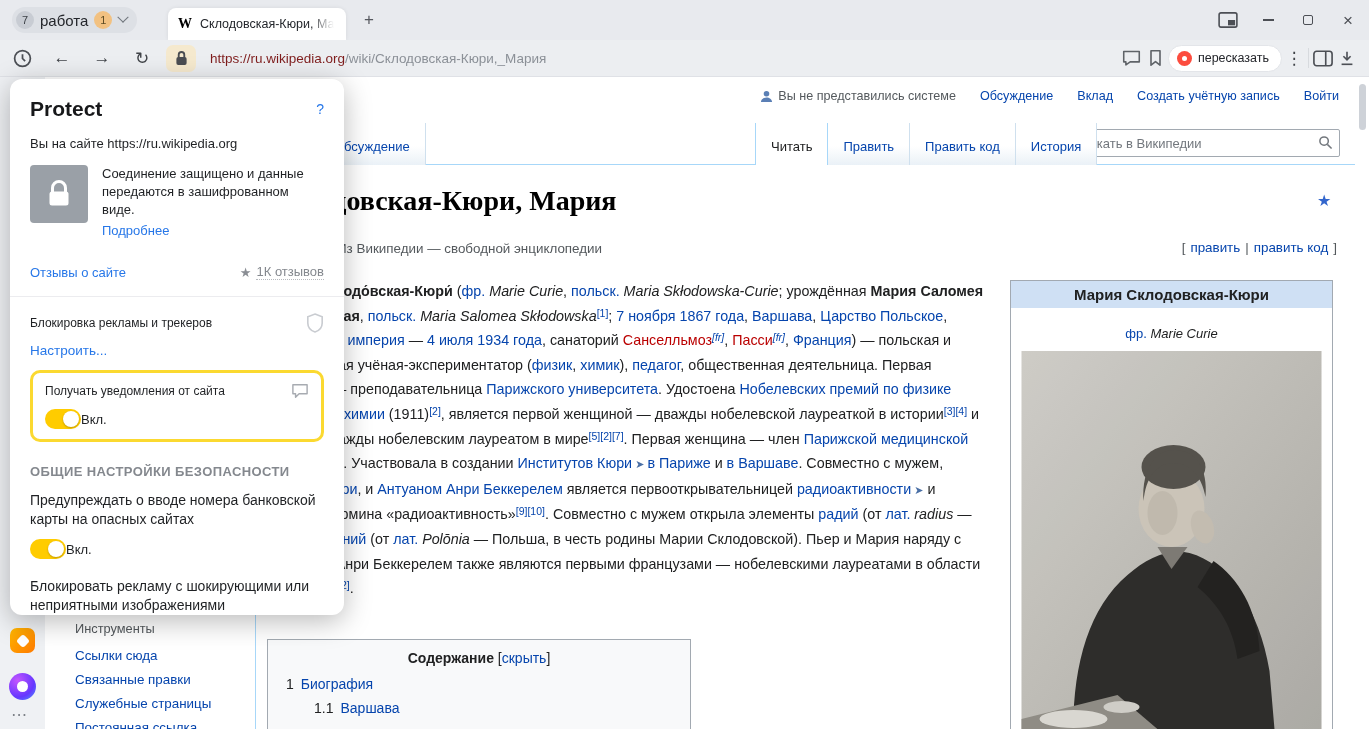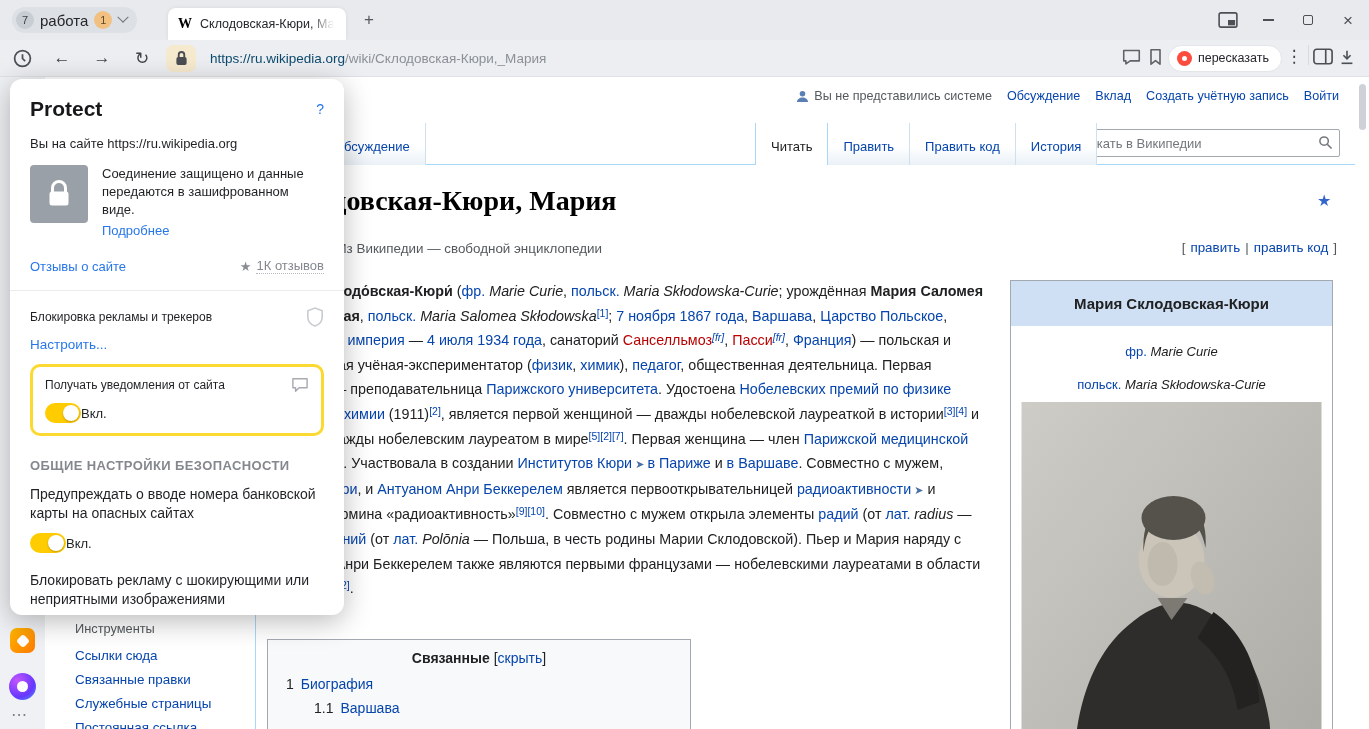--- a/index.html
+++ b/index.html
@@ -30,44 +30,44 @@
   .max-glyph{width:10px;height:10px;border:1.6px solid #4c4f55;border-radius:2px}
   .close-glyph{font-size:17px;line-height:1}
 
   .toolbar{position:absolute;left:0;top:40px;width:100%;height:37px;background:#eceef1;
     border-bottom:1px solid #dfe1e6;display:flex;align-items:center;padding:0 10px;gap:16px}
   .tb-btn{width:24px;height:24px;display:flex;align-items:center;justify-content:center;
     color:#3f4247;font-size:17px;flex:0 0 auto}
   .lock-chip{width:30px;height:27px;background:#f5e9ce;border-radius:7px;display:flex;align-items:center;
     justify-content:center;flex:0 0 auto;margin-left:-4px}
   .url{flex:1;font-size:13.5px;white-space:nowrap;overflow:hidden;margin-left:-2px}
-  .url .host{color:#0c4a6e}
+  .url .host{color:#7f1d1d}
   .url .path{color:#8b9097}
-  .tb-right{display:flex;flex:0 0 auto}
+  .tb-right{display:flex;align-items:center;flex:0 0 auto}
   .retell-pill{height:27px;border-radius:14px;background:#fff;border:1px solid #e3e5e9;display:flex;
     align-items:center;gap:6px;padding:0 12px 0 8px;font-size:12.5px;color:#24262b}
   .retell-ic{width:15px;height:15px;border-radius:50%;background:#fc4c3e;position:relative}
   .retell-ic::after{content:"";position:absolute;left:5px;top:5px;width:5px;height:5px;border-radius:50%;background:#fff}
   .tb-sep{width:1px;height:20px;background:#d7dade;margin:0 2px}
 
   .side-strip{position:absolute;left:0;top:77px;width:45px;height:652px;background:#eff1f4}
   .market-ic{position:absolute;left:10px;top:551px;width:25px;height:25px;border-radius:7px;
     background:linear-gradient(135deg,#ffb800,#ff7a00);display:flex;align-items:center;justify-content:center}
   .market-ic::after{content:"";width:10px;height:10px;border-radius:3px;background:#fff;transform:rotate(45deg)}
   .alice-ic{position:absolute;left:9px;top:596px;width:27px;height:27px;border-radius:50%;
     background:radial-gradient(circle at 32% 28%,#c455ff,#6637ff 62%,#4a9dff);display:flex;align-items:center;justify-content:center}
   .alice-ic::after{content:"";width:11px;height:11px;border-radius:50%;background:#fff}
   .strip-dots{position:absolute;left:11px;top:628px;font-size:16px;color:#7d8187;letter-spacing:1px}
 
   .scrollbar{position:absolute;right:2px;top:80px;width:9px;height:645px}
   .scroll-thumb{position:absolute;right:1px;top:4px;width:7px;height:46px;border-radius:4px;background:#ced2d8}
 
   
   .page{position:absolute;left:45px;top:77px;width:1324px;height:652px;background:#fff}
-  .personal{position:absolute;right:30px;top:12px;display:flex;align-items:flex-end;gap:15px;font-size:12.6px}
+  .personal{position:absolute;right:30px;top:12px;display:flex;align-items:flex-end;gap:24px;font-size:12.6px}
   .p-notice{display:flex;align-items:center;gap:5px;color:#54595d}
   .wlink{color:var(--link_blue,#0645ad);text-decoration:none;cursor:pointer}
   .head-border{position:absolute;left:210px;right:14px;top:87px;height:1px;background:var(--vector_border,#a7d7f9);z-index:1}
   .content-border{position:absolute;left:210px;top:88px;bottom:0;width:1px;background:var(--vector_border,#a7d7f9)}
   .vtabs{position:absolute;top:46px;height:42px;display:flex;z-index:2}
   .vtabs-left{left:200px}
   .vtabs-right{left:710px}
   .vtab{height:42px;padding:0 15px 11px;display:flex;align-items:flex-end;font-size:13px;
     color:var(--link_blue,#0645ad);background:linear-gradient(#ffffff 55%,#eaf1f7);border-right:1px solid #cfe0ee;white-space:nowrap}
   .vtab:first-child{border-left:1px solid #cfe0ee}
@@ -97,41 +97,41 @@
   .toc{position:absolute;left:222px;top:562px;width:424px;height:168px;background:#f8f9fa;
     border:1px solid #a2a9b1;padding:10px 14px;font-size:14px;color:#202122}
   .toc-head{text-align:center}
   .toc-title{font-weight:bold}
   .toc-item{margin-top:10px;padding-left:4px}
   .toc-item.sub{padding-left:32px;margin-top:8px}
   .toc-num{color:#202122;margin-right:7px}
 
   .infobox{position:absolute;left:965px;top:203px;width:323px;height:560px;background:#fff;
     border:1px solid #a2a9b1;font-size:13px;color:#202122}
-  .ib-title{background:var(--infobox_header,#cfe0f4);font-weight:bold;font-size:15px;text-align:center;padding:14px 0}
+  .ib-title{background:var(--infobox_header,#cfe0f4);font-weight:bold;font-size:15px;text-align:center;padding:5px 0}
   .ib-line{text-align:center;margin-top:18px}
   .ib-photo{width:301px;margin:10px auto 0;line-height:0}
 
   .wiki-tools{position:absolute;left:30px;top:544px;display:flex;flex-direction:column;gap:9px;font-size:13.4px}
   .tools-header{color:#54595d;font-size:12.8px;margin-bottom:3px}
 
   
   .protect{position:absolute;left:10px;top:79px;width:334px;height:536px;background:#fff;border-radius:12px;
     box-shadow:0 6px 28px rgba(0,0,0,.28);z-index:50;padding:18px 20px;font-size:13px;color:#1f2124}
   .pr-head{display:flex;justify-content:space-between;align-items:flex-start}
   .pr-title{font-size:21px;font-weight:600;color:#17181a}
   .pr-help{color:var(--panel_link,#2777e8);font-size:14px;margin-top:4px}
   .pr-site{margin-top:15px;font-size:13px}
   .pr-secure{display:flex;gap:14px;margin-top:14px}
   .pr-lockbox{width:58px;height:58px;background:#9aa0a7;border-radius:4px;display:flex;align-items:center;
     justify-content:center;flex:0 0 auto}
   .pr-secure-text{font-size:13px;line-height:18px}
   .plink{color:var(--panel_link,#2777e8);cursor:pointer}
   .pr-details{display:inline-block;margin-top:3px}
-  .pr-reviews{display:flex;justify-content:space-between;align-items:center;margin-top:18px}
+  .pr-reviews{display:flex;justify-content:space-between;align-items:center;margin-top:24px}
   .pr-reviews-right{color:#84888e;display:flex;align-items:center;gap:5px}
   .rv-star{color:#8a8e94;font-size:13px}
   .rv-count{border-bottom:1px dotted #b6b9be}
   .pr-divider{height:1px;background:#ececef;margin:16px -20px 0}
   .pr-row{display:flex;justify-content:space-between;align-items:center;margin-top:16px}
   .pr-label{font-size:12px}
   .pr-configure{display:inline-block;margin-top:10px;font-size:13.5px}
   .notif-box{margin-top:12px;border:3px solid var(--highlight_yellow,#fbd930);border-radius:10px;padding:10px 12px}
   .nb-row1{display:flex;justify-content:space-between;align-items:center}
   .toggle-row{display:flex;align-items:center;margin-top:10px}
@@ -291,36 +291,35 @@
       <a class="wlink">править</a>
       <span>|</span>
       <a class="wlink">править код</a>
       <span>]</span>
     </div>
 
     <p class="article-p"><span class="seg seg-b">Мари́я Склодо́вская-Кюри́</span><span class="seg"> (</span><span class="seg seg-l">фр.</span><span class="seg seg-i"> Marie Curie</span><span class="seg">, </span><span class="seg seg-l">польск.</span><span class="seg seg-i"> Maria Skłodowska-Curie</span><span class="seg">; урождённая </span><span class="seg seg-b">Мария Саломея Склодовская</span><span class="seg">, </span><span class="seg seg-l">польск.</span><span class="seg seg-i"> Maria Salomea Skłodowska</span><span class="seg seg-s">[1]</span><span class="seg">; </span><span class="seg seg-l">7 ноября</span><span class="seg"> </span><span class="seg seg-l">1867 года</span><span class="seg">, </span><span class="seg seg-l">Варшава</span><span class="seg">, </span><span class="seg seg-l">Царство Польское</span><span class="seg">, </span><span class="seg seg-l">Российская империя</span><span class="seg"> — </span><span class="seg seg-l">4 июля</span><span class="seg"> </span><span class="seg seg-l">1934 года</span><span class="seg">, санаторий </span><span class="seg seg-r">Санселльмоз</span><span class="seg seg-fi">[fr]</span><span class="seg">, </span><span class="seg seg-r">Пасси</span><span class="seg seg-fi">[fr]</span><span class="seg">, </span><span class="seg seg-l">Франция</span><span class="seg">) — польская и французская учёная-экспериментатор (</span><span class="seg seg-l">физик</span><span class="seg">, </span><span class="seg seg-l">химик</span><span class="seg">), </span><span class="seg seg-l">педагог</span><span class="seg">, общественная деятельница. Первая женщина — преподавательница </span><span class="seg seg-l">Парижского университета</span><span class="seg">. Удостоена </span><span class="seg seg-l">Нобелевских премий</span><span class="seg"> </span><span class="seg seg-l">по физике</span><span class="seg"> (1903) и </span><span class="seg seg-l">по химии</span><span class="seg"> (1911)</span><span class="seg seg-s">[2]</span><span class="seg">, является первой женщиной — дважды нобелевской лауреаткой в истории</span><span class="seg seg-s">[3][4]</span><span class="seg"> и первым дважды нобелевским лауреатом в мире</span><span class="seg seg-s">[5][2][7]</span><span class="seg">. Первая женщина — член </span><span class="seg seg-l">Парижской медицинской академии</span><span class="seg seg-s">[8]</span><span class="seg">. Участвовала в создании </span><span class="seg seg-l">Институтов Кюри</span><span class="seg seg-a"> ➤ </span><span class="seg seg-l">в Париже</span><span class="seg"> и </span><span class="seg seg-l">в Варшаве</span><span class="seg">. Совместно с мужем, </span><span class="seg seg-l">Пьером Кюри</span><span class="seg">, и </span><span class="seg seg-l">Антуаном Анри Беккерелем</span><span class="seg"> является первооткрывательницей </span><span class="seg seg-l">радиоактивности</span><span class="seg seg-a"> ➤</span><span class="seg"> и автором термина «радиоактивность»</span><span class="seg seg-s">[9][10]</span><span class="seg">. Совместно с мужем открыла элементы </span><span class="seg seg-l">радий</span><span class="seg"> (от </span><span class="seg seg-l">лат.</span><span class="seg seg-i"> radius</span><span class="seg"> — луч) и </span><span class="seg seg-l">полоний</span><span class="seg"> (от </span><span class="seg seg-l">лат.</span><span class="seg seg-i"> Polōnia</span><span class="seg"> — Польша, в честь родины Марии Склодовской). Пьер и Мария наряду с Антуаном Анри Беккерелем также являются первыми французами — нобелевскими лауреатами в области физики</span><span class="seg seg-s">[11][12]</span><span class="seg">.</span></p>
 
     <div class="toc">
       <div class="toc-head">
-        <span class="toc-title">Связанные</span>
+        <span class="toc-title">Содержание</span>
         <span> </span>
         <span>[</span><a class="wlink">скрыть</a><span>]</span>
       </div>
       <div class="toc-item">
         <span class="toc-num">1</span><a class="wlink">Биография</a>
       </div>
       <div class="toc-item sub">
         <span class="toc-num">1.1</span><a class="wlink">Варшава</a>
       </div>
     </div>
 
     <div class="infobox">
       <div class="ib-title">Мария Склодовская-Кюри</div>
       <div class="ib-line"><span class="seg seg-l">фр.</span><span class="seg seg-i"> Marie Curie</span></div>
-      <div class="ib-line"><span class="seg seg-l">польск.</span><span class="seg seg-i"> Maria Skłodowska-Curie</span></div>
       <div class="ib-photo">
         <svg viewBox="0 0 300 390" width="301" height="390">
           <defs>
             <linearGradient id="phbg" x1="0" y1="0" x2="1" y2="1">
               <stop offset="0" stop-color="#d7d5cf"></stop>
                 <stop offset="1" stop-color="#b3b1ab"></stop>
             </linearGradient>
           </defs>
           <rect width="300" height="390" fill="url(#phbg)"></rect>
           <rect width="300" height="390" fill="#000" opacity="0.04"></rect>

